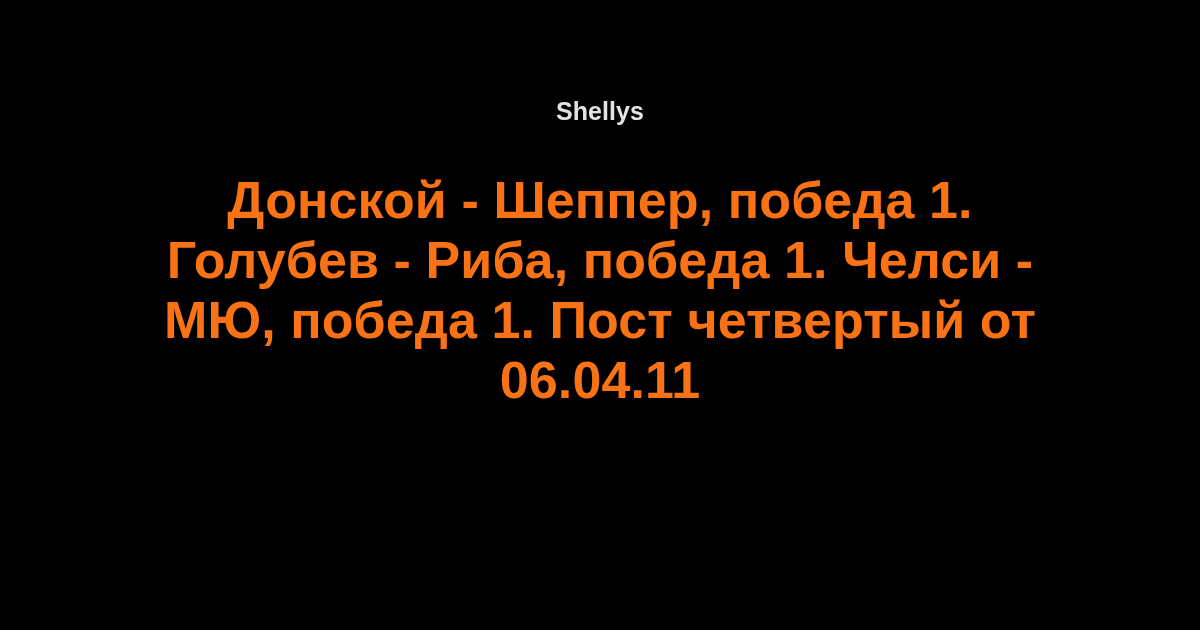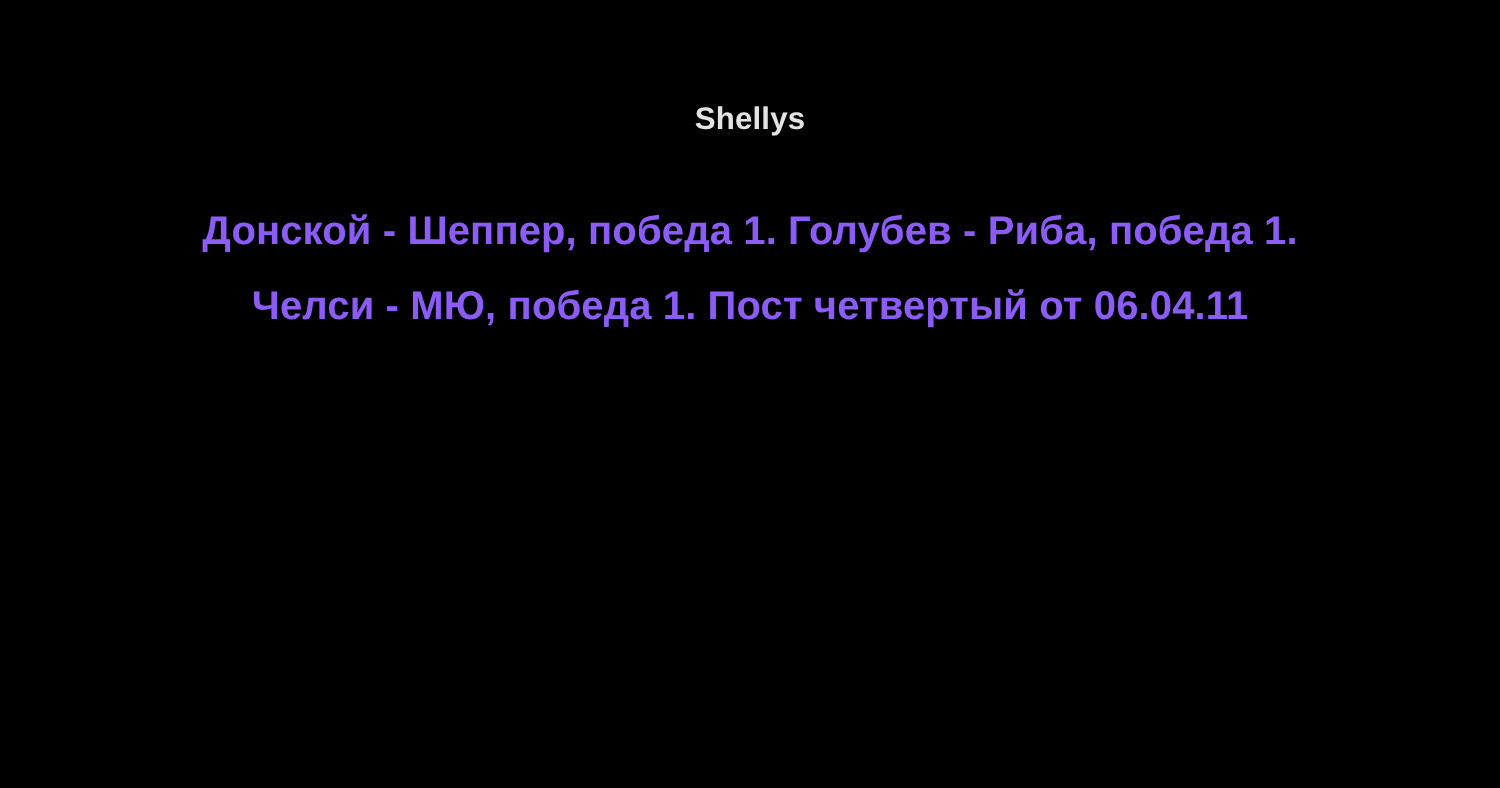--- a/index.html
+++ b/index.html
@@ -18,21 +18,21 @@
     position: relative;
     width: 1200px;
     height: 630px;
     background: #000000;
     overflow: hidden;
     box-sizing: border-box;
     display: flex;
     flex-direction: column;
     align-items: center;
     justify-content: flex-start;
-    padding: 0;
+    padding: 16px;
   }
 
   .site-name {
     margin-top: 78px;
     font-size: 25px;
     line-height: 34px;
     font-weight: 600;
     letter-spacing: 0.1px;
     color: #e3e3e3;
     text-align: center;
@@ -40,25 +40,25 @@
   }
 
   .title-wrap {
     margin-top: 42px;
     width: 920px;
     display: block;
   }
 
   .post-title {
     margin: 0;
-    font-size: 32px;
+    font-size: 52px;
     line-height: 60px;
     font-weight: 600;
     letter-spacing: 0.1px;
-    color: #8b5cf6;
+    color: #f97316;
     text-align: center;
     word-wrap: break-word;
     overflow-wrap: break-word;
   }
 
   .filler {
     flex: 1 1 auto;
   }
 </style>
 </head>

